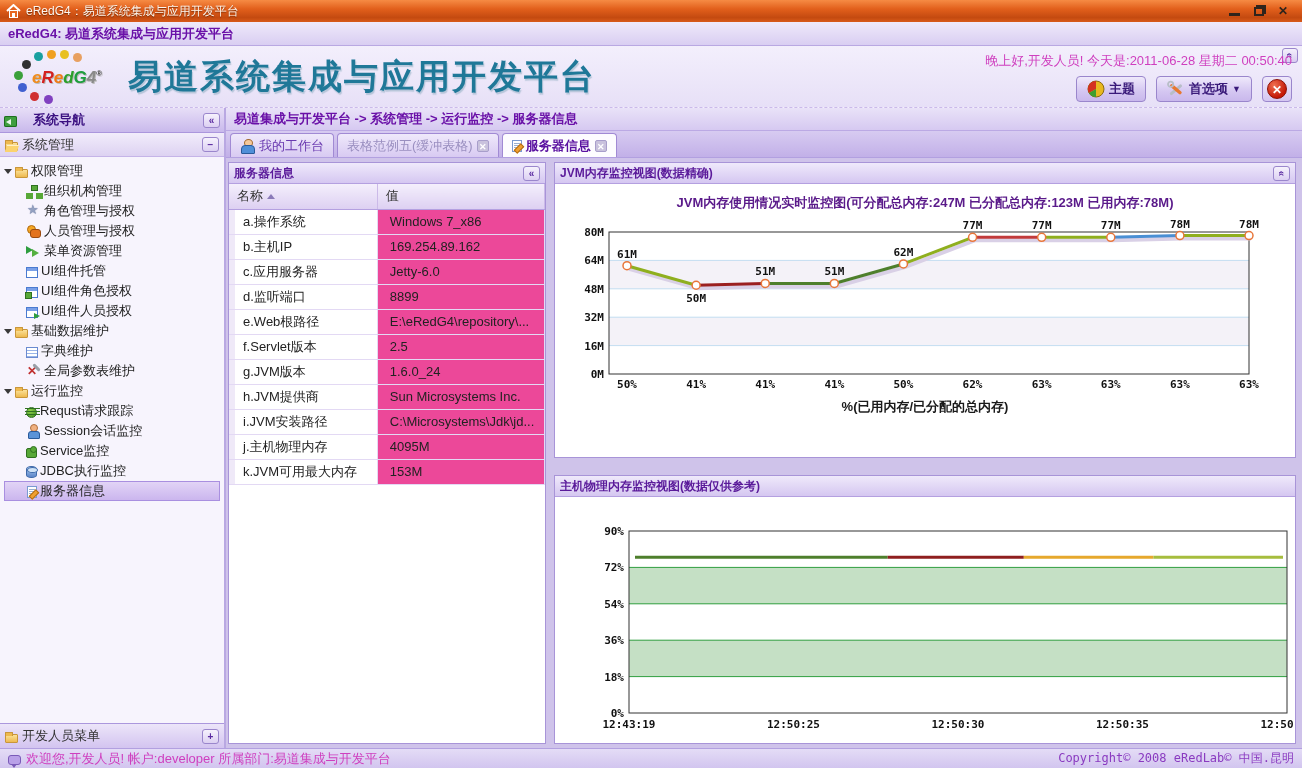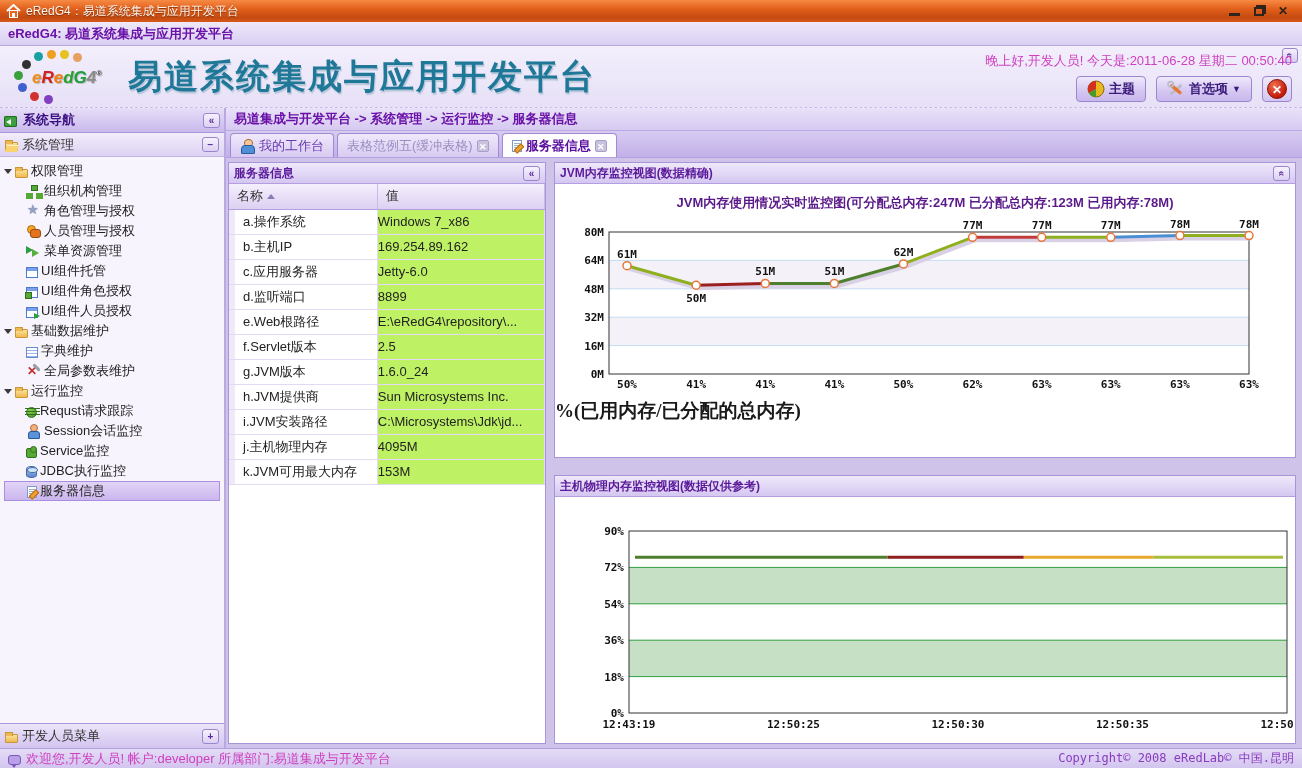--- a/index.html
+++ b/index.html
@@ -38,21 +38,21 @@
   .red-x { width:20px; height:20px; border-radius:50%; background:radial-gradient(circle at 35% 30%,#f07050,#c41808 70%); color:#fff; font-weight:bold; font-size:12px; line-height:20px; text-align:center; border:1px solid #8a1005; }
   .pie-ic { width:18px; height:18px; }
   .tools-ic { width:18px; height:18px; position:relative; }
   .caret-down { font-size:9px; color:#3a1a7a; }
 
   
   .main { flex:1; display:flex; min-height:0; }
 
   
   .sidebar { width:226px; flex:none; background:#f7f4fd; border-right:2px solid #b9a8e2; display:flex; flex-direction:column; }
-  .side-head { height:25px; background:linear-gradient(180deg,#e7def7,#c9b9ec); border-bottom:1px solid #ab97dd; display:flex; align-items:center; padding:0 4px; color:#3a1080; font-weight:bold; font-size:13px; gap:6px; flex:none; }
+  .side-head { height:25px; background:linear-gradient(180deg,#e7def7,#c9b9ec); border-bottom:1px solid #ab97dd; display:flex; align-items:center; padding:0 4px; color:#3a1080; font-weight:bold; font-size:13px; gap:16px; flex:none; }
   .sq-btn { margin-left:auto; width:17px; height:15px; background:linear-gradient(180deg,#f6f2fd,#dcd0f2); border:1px solid #9a86cc; border-radius:3px; color:#5a2aa0; font-weight:bold; font-size:10px; line-height:13px; text-align:center; }
   .side-panel-head { height:24px; background:linear-gradient(180deg,#f2edfb,#ddd2f2); border-bottom:1px solid #c5b4e8; display:flex; align-items:center; padding:0 5px; color:#333; font-size:13px; gap:4px; flex:none; }
   .tree { flex:1; padding:4px 0 0 4px; overflow:hidden; }
   .tree-row { display:flex; align-items:center; height:20px; gap:3px; color:#222; font-size:13px; white-space:nowrap; cursor:default; }
   .tree-row.child { padding-left:22px; }
   .tree-row.selected { background:linear-gradient(180deg,#e2d4f6,#cbb6ee); border:1px solid #a98fe0; width:216px; }
   .caret { width:0; height:0; border-left:4px solid transparent; border-right:4px solid transparent; border-top:5px solid #3a3a3a; flex:none; }
   .side-bottom { height:25px; background:linear-gradient(180deg,#ece5f9,#d3c4f0); border-top:1px solid #ab97dd; display:flex; align-items:center; padding:0 5px; color:#333; font-size:13px; gap:4px; flex:none; }
 
   
@@ -114,26 +114,26 @@
   .charts-col { flex:1; display:flex; flex-direction:column; gap:17px; min-width:0; }
   .chart-panel1 { height:296px; flex:none; }
   .chart-panel2 { flex:1; }
   .panel-body { flex:1; background:#fff; overflow:hidden; position:relative; }
 
   
   table.props { width:100%; border-collapse:collapse; table-layout:fixed; }
   table.props th { height:25px; background:linear-gradient(180deg,#f4effc,#ddd0f2); border-bottom:1px solid #b4a0e0; border-right:1px solid #cbbae8; text-align:left; padding:0 8px; color:#333; font-size:13px; font-weight:normal; }
   table.props td { height:25px; border-bottom:1px solid #e3d9f4; border-right:1px solid #e3d9f4; padding:0 8px 0 14px; color:#222; font-size:13px; white-space:nowrap; overflow:hidden; background:
     linear-gradient(90deg,#efe9f8 0 6px,#fff 6px); }
-  table.props td.val { padding-left:0; background:#bef264; }
+  table.props td.val { padding-left:12px; background:#ec4899; }
   .sort-arrow { display:inline-block; margin-left:4px; width:0; height:0; border-left:4px solid transparent; border-right:4px solid transparent; border-bottom:5px solid #8a7ab8; vertical-align:middle; }
 
   
   .chart-title { text-align:center; color:#5a1a8a; font-weight:bold; font-size:13px; margin:10px 0 4px 0; white-space:nowrap; }
-  .chart-xlabel { color:#1a1a1a; font-weight:bold; font-size:19px; margin-top:2px;font-family:Liberation Serif, serif; }
+  .chart-xlabel { text-align:center; color:#1a1a1a; font-weight:bold; font-size:13px; margin-top:2px; }
   svg.chart { display:block; overflow:visible; }
   .axis-txt { font-family:"DejaVu Sans Mono", monospace; font-size:11px; font-weight:bold; fill:#111; }
   .pt-label { font-family:"DejaVu Sans Mono", monospace; font-size:11px; font-weight:bold; fill:#111; }
 
   
   .statusbar { height:20px; background:linear-gradient(180deg,#e4dcf6,#d2c5ef); border-top:1px solid #b2a0e0; display:flex; align-items:center; padding:0 8px; flex:none; }
   .status-left { color:#cf3fbf; font-size:13px; display:flex; align-items:center; gap:5px; }
   .status-right { margin-left:auto; color:#8a3ac0; font-family:"DejaVu Sans Mono", monospace; font-size:12px; white-space:nowrap; }
 </style>
 </head>

